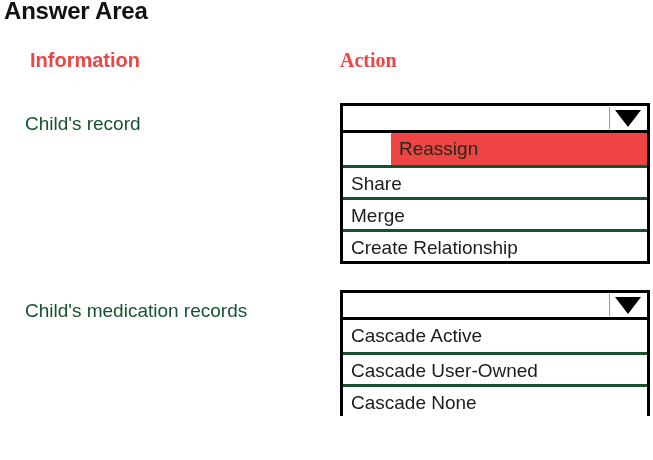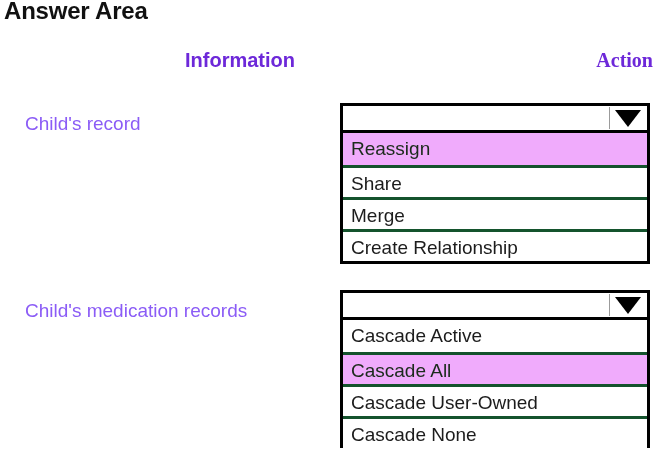--- a/index.html
+++ b/index.html
@@ -28,24 +28,24 @@
     color: #111111;
     line-height: 22px;
     white-space: nowrap;
   }
 
   
   .col-header {
     position: absolute;
     font-size: 20px;
     font-weight: bold;
-    color: #6d28d9;
+    color: #ef4444;
     line-height: 24px;
     white-space: nowrap;
-    text-align: right;
+    text-align: left;
   }
   .col-header-information {
     left: 30px;
     top: 48px;
     width: 265px;
   }
   .col-header-action {
     left: 340px;
     top: 48px;
     width: 313px;
@@ -60,21 +60,21 @@
   }
   .qrow-1 { top: 103px; }
   .qrow-2 { top: 290px; }
 
   .row-label {
     position: absolute;
     left: 25px;
     top: 8px;
     width: 305px;
     font-size: 19px;
-    color: #8b5cf6;
+    color: #14532d;
     line-height: 26px;
     white-space: nowrap;
   }
 
   
   .dropdown {
     position: absolute;
     left: 340px;
     width: 310px;
   }
@@ -127,22 +127,23 @@
     color: #1c1c1c;
     white-space: nowrap;
     border-top: 3px solid #14532d;
     box-sizing: border-box;
     overflow: hidden;
   }
   .option-item:first-child {
     border-top: none;
   }
   .option-item.selected {
-    background: #f0abfc;
+    background: #ef4444;
     color: #1b2b1b;
+    margin-left: 48px;
   }
 
   
   .dropdown-2 .option-list {
     border-bottom: none;
   }
 </style>
 </head>
 <body>
 
@@ -181,19 +182,18 @@
   <div class="dropdown dropdown-2">
 
     <div class="combobox">
       <span class="combobox-value" title=""></span>
       <span class="combobox-arrow-sep"></span>
       <span class="arrow-down-icon"></span>
     </div>
 
     <div class="option-list">
       <div class="option-item">Cascade Active</div>
-      <div class="option-item selected">Cascade All</div>
       <div class="option-item">Cascade User-Owned</div>
       <div class="option-item">Cascade None</div>
     </div>
 
   </div>
 </div>
 
 </body></html>

